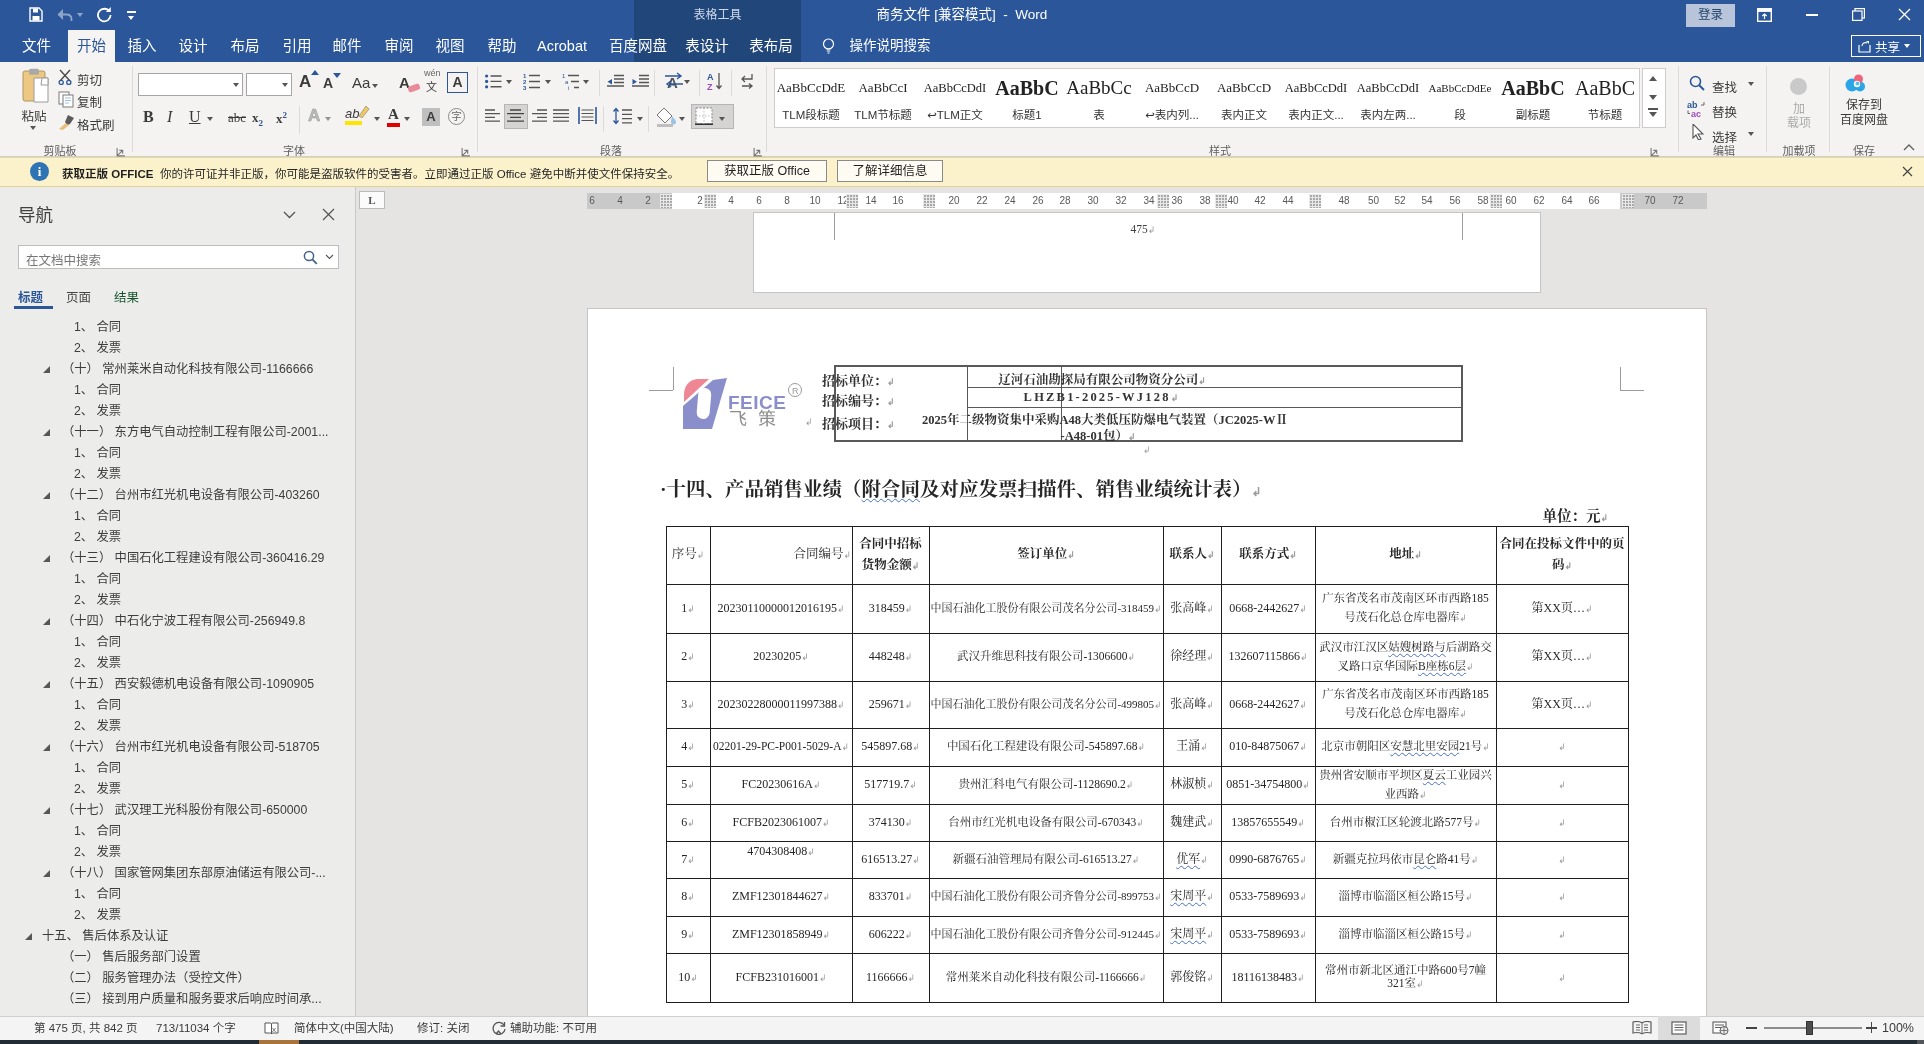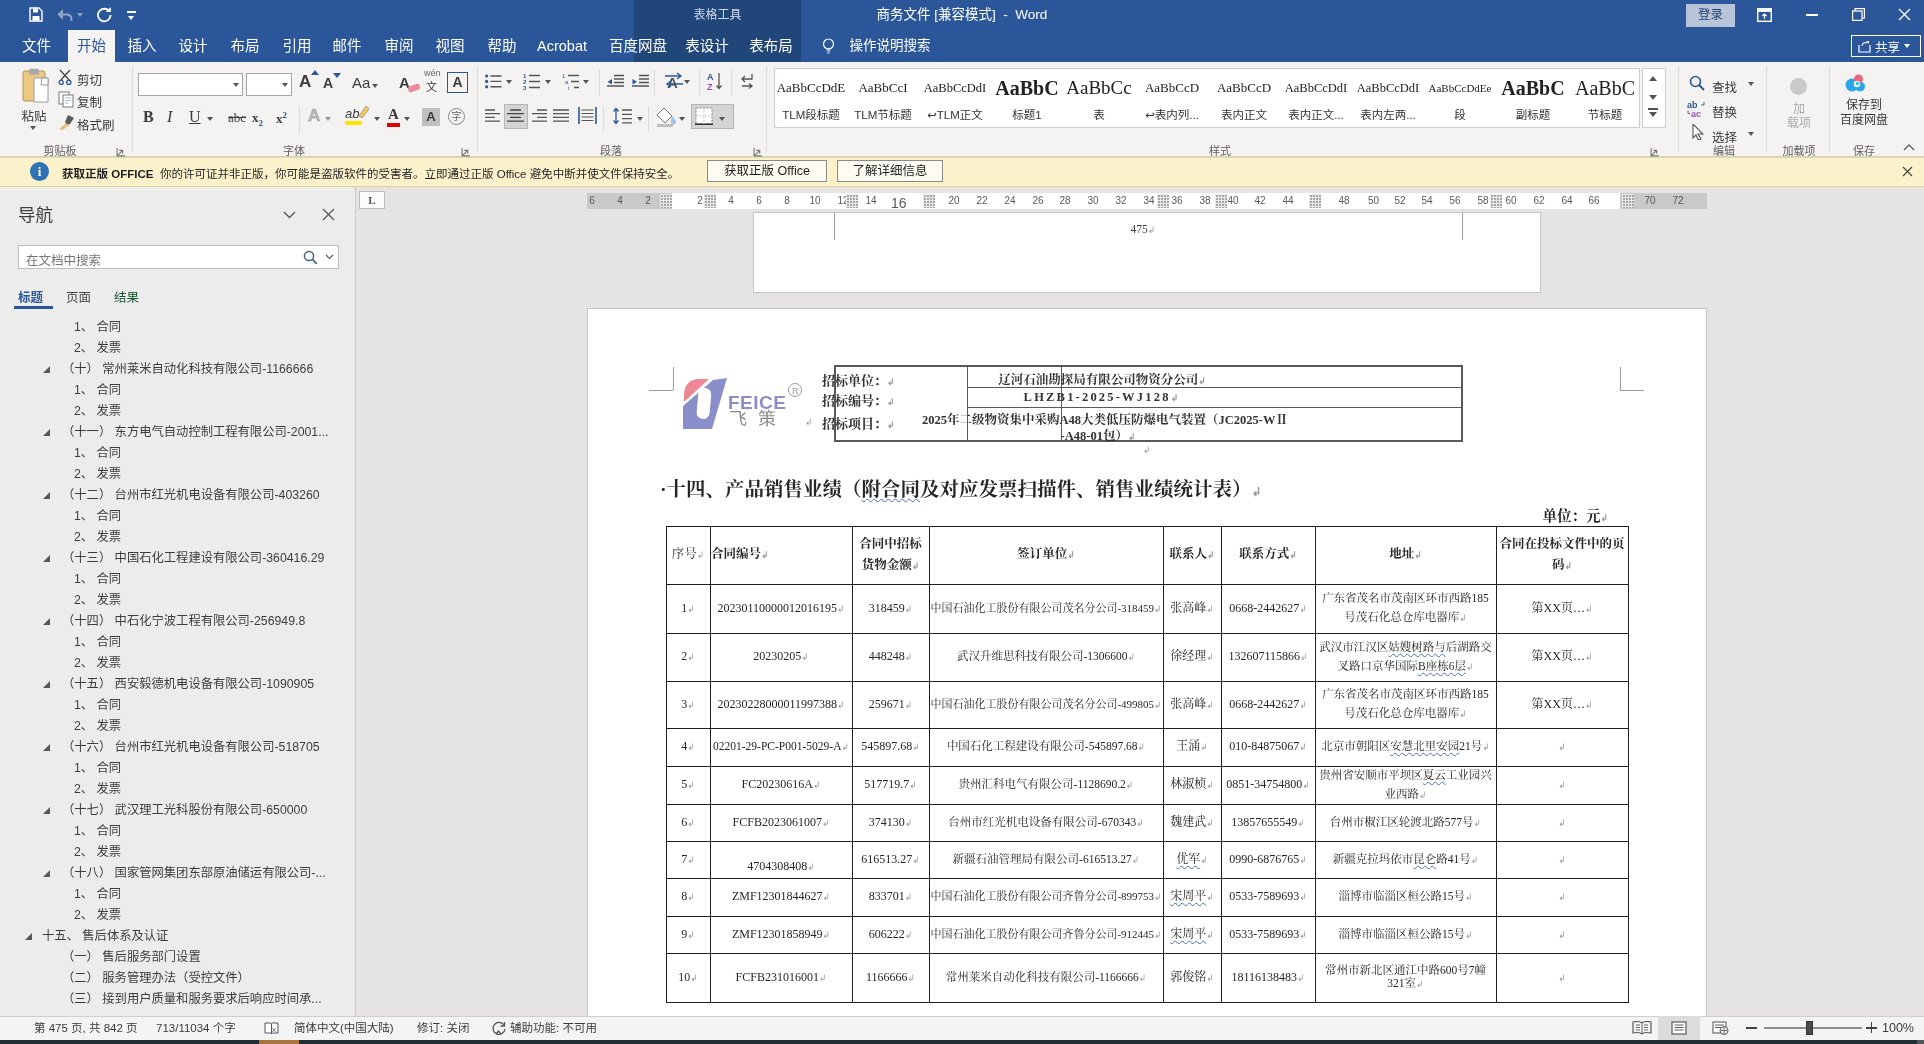--- a/index.html
+++ b/index.html
@@ -481,21 +481,21 @@
 <div class="ab" style="left:585px;top:195px;width:14px;text-align:center;font-size:10px;color:#595959">6</div>
 <div class="ab" style="left:613px;top:195px;width:14px;text-align:center;font-size:10px;color:#595959">4</div>
 <div class="ab" style="left:641px;top:195px;width:14px;text-align:center;font-size:10px;color:#595959">2</div>
 <div class="ab" style="left:693px;top:195px;width:14px;text-align:center;font-size:10px;color:#595959">2</div>
 <div class="ab" style="left:724px;top:195px;width:14px;text-align:center;font-size:10px;color:#595959">4</div>
 <div class="ab" style="left:752px;top:195px;width:14px;text-align:center;font-size:10px;color:#595959">6</div>
 <div class="ab" style="left:780px;top:195px;width:14px;text-align:center;font-size:10px;color:#595959">8</div>
 <div class="ab" style="left:808px;top:195px;width:14px;text-align:center;font-size:10px;color:#595959">10</div>
 <div class="ab" style="left:836px;top:195px;width:14px;text-align:center;font-size:10px;color:#595959">12</div>
 <div class="ab" style="left:864px;top:195px;width:14px;text-align:center;font-size:10px;color:#595959">14</div>
-<div class="ab" style="left:891px;top:195px;width:14px;text-align:center;font-size:14px;color:#595959">16</div>
+<div class="ab" style="left:891px;top:195px;width:14px;text-align:center;font-size:10px;color:#595959">16</div>
 <div class="ab" style="left:947px;top:195px;width:14px;text-align:center;font-size:10px;color:#595959">20</div>
 <div class="ab" style="left:975px;top:195px;width:14px;text-align:center;font-size:10px;color:#595959">22</div>
 <div class="ab" style="left:1003px;top:195px;width:14px;text-align:center;font-size:10px;color:#595959">24</div>
 <div class="ab" style="left:1031px;top:195px;width:14px;text-align:center;font-size:10px;color:#595959">26</div>
 <div class="ab" style="left:1058px;top:195px;width:14px;text-align:center;font-size:10px;color:#595959">28</div>
 <div class="ab" style="left:1086px;top:195px;width:14px;text-align:center;font-size:10px;color:#595959">30</div>
 <div class="ab" style="left:1114px;top:195px;width:14px;text-align:center;font-size:10px;color:#595959">32</div>
 <div class="ab" style="left:1142px;top:195px;width:14px;text-align:center;font-size:10px;color:#595959">34</div>
 <div class="ab" style="left:1170px;top:195px;width:14px;text-align:center;font-size:10px;color:#595959">36</div>
 <div class="ab" style="left:1198px;top:195px;width:14px;text-align:center;font-size:10px;color:#595959">38</div>
@@ -574,21 +574,21 @@
 <div class="ab" style="left:666px;top:766px;width:963px;height:1px;background:#1f1f1f"></div>
 <div class="ab" style="left:666px;top:804px;width:963px;height:1px;background:#1f1f1f"></div>
 <div class="ab" style="left:666px;top:841px;width:963px;height:1px;background:#1f1f1f"></div>
 <div class="ab" style="left:666px;top:878px;width:963px;height:1px;background:#1f1f1f"></div>
 <div class="ab" style="left:666px;top:916px;width:963px;height:1px;background:#1f1f1f"></div>
 <div class="ab" style="left:666px;top:953px;width:963px;height:1px;background:#1f1f1f"></div>
 <div class="ab" style="left:666px;top:1002px;width:963px;height:1px;background:#1f1f1f"></div>
 <div class="ab" style="left:667px;top:527px;width:42px;height:56px;display:flex;align-items:center;justify-content:center;text-align:center;font-family:'Liberation Serif','Noto Serif CJK SC',serif;font-size:12.5px;color:#262626;line-height:21px;white-space:nowrap;font-weight:normal">
     <div>序号<span class="pilc">↲</span></div>
   </div>
-<div class="ab" style="left:711px;top:527px;width:140px;height:56px;display:flex;align-items:center;justify-content:flex-start;text-align:center;font-family:'Liberation Serif','Noto Serif CJK SC',serif;font-size:12.5px;color:#262626;line-height:21px;white-space:nowrap;font-weight:bold">
+<div class="ab" style="left:711px;top:527px;width:140px;height:56px;display:flex;align-items:center;justify-content:flex-end;text-align:center;font-family:'Liberation Serif','Noto Serif CJK SC',serif;font-size:12.5px;color:#262626;line-height:21px;white-space:nowrap;font-weight:normal">
     <div>合同编号<span class="pilc">↲</span></div>
   </div>
 <div class="ab" style="left:853px;top:527px;width:75px;height:56px;display:flex;align-items:center;justify-content:center;text-align:center;font-family:'Liberation Serif','Noto Serif CJK SC',serif;font-size:12.5px;color:#262626;line-height:21px;white-space:nowrap;font-weight:bold">
     <div>合同中招标<br>货物金额<span class="pilc">↲</span></div>
   </div>
 <div class="ab" style="left:930px;top:527px;width:232px;height:56px;display:flex;align-items:center;justify-content:center;text-align:center;font-family:'Liberation Serif','Noto Serif CJK SC',serif;font-size:12.5px;color:#262626;line-height:21px;white-space:nowrap;font-weight:bold">
     <div>签订单位<span class="pilc">↲</span></div>
   </div>
 <div class="ab" style="left:1164px;top:527px;width:56px;height:56px;display:flex;align-items:center;justify-content:center;text-align:center;font-family:'Liberation Serif','Noto Serif CJK SC',serif;font-size:12.5px;color:#262626;line-height:21px;white-space:nowrap;font-weight:bold">
     <div>联系人<span class="pilc">↲</span></div>
@@ -742,21 +742,21 @@
   </div>
 <div class="ab" style="left:1316px;top:805px;width:179px;height:35px;display:flex;align-items:center;justify-content:center;text-align:center;font-family:'Liberation Serif','Noto Serif CJK SC',serif;font-size:11.5px;color:#262626;line-height:19px;white-space:nowrap">
     <div>台州市椒江区轮渡北路577号<span class="pilc">↲</span></div>
   </div>
 <div class="ab" style="left:1497px;top:805px;width:130px;height:35px;display:flex;align-items:center;justify-content:center;text-align:center;font-family:'Liberation Serif','Noto Serif CJK SC',serif;font-size:12px;color:#262626;line-height:19px;white-space:nowrap">
     <div><span class="pilc">↲</span></div>
   </div>
 <div class="ab" style="left:667px;top:842px;width:42px;height:35px;display:flex;align-items:center;justify-content:center;text-align:center;font-family:'Liberation Serif','Noto Serif CJK SC',serif;font-size:12px;color:#262626;line-height:19px;white-space:nowrap">
     <div>7<span class="pilc">↲</span></div>
   </div>
-<div class="ab" style="left:711px;top:842px;width:140px;height:35px;display:flex;align-items:flex-end;justify-content:center;text-align:center;font-family:'Liberation Serif','Noto Serif CJK SC',serif;font-size:12px;color:#262626;line-height:19px;white-space:nowrap">
+<div class="ab" style="left:711px;top:842px;width:140px;height:35px;display:flex;align-items:flex-start;justify-content:center;text-align:center;font-family:'Liberation Serif','Noto Serif CJK SC',serif;font-size:12px;color:#262626;line-height:19px;white-space:nowrap">
     <div>4704308408<span class="pilc">↲</span></div>
   </div>
 <div class="ab" style="left:853px;top:842px;width:75px;height:35px;display:flex;align-items:center;justify-content:center;text-align:center;font-family:'Liberation Serif','Noto Serif CJK SC',serif;font-size:12px;color:#262626;line-height:19px;white-space:nowrap">
     <div>616513.27<span class="pilc">↲</span></div>
   </div>
 <div class="ab" style="left:930px;top:842px;width:232px;height:35px;display:flex;align-items:center;justify-content:center;text-align:center;font-family:'Liberation Serif','Noto Serif CJK SC',serif;font-size:11.5px;color:#262626;line-height:19px;white-space:nowrap">
     <div>新疆石油管理局有限公司-616513.27<span class="pilc">↲</span></div>
   </div>
 <div class="ab" style="left:1164px;top:842px;width:56px;height:35px;display:flex;align-items:center;justify-content:center;text-align:center;font-family:'Liberation Serif','Noto Serif CJK SC',serif;font-size:12px;color:#262626;line-height:19px;white-space:nowrap">
     <div><span class="wavy">优军</span><span class="pilc">↲</span></div>

